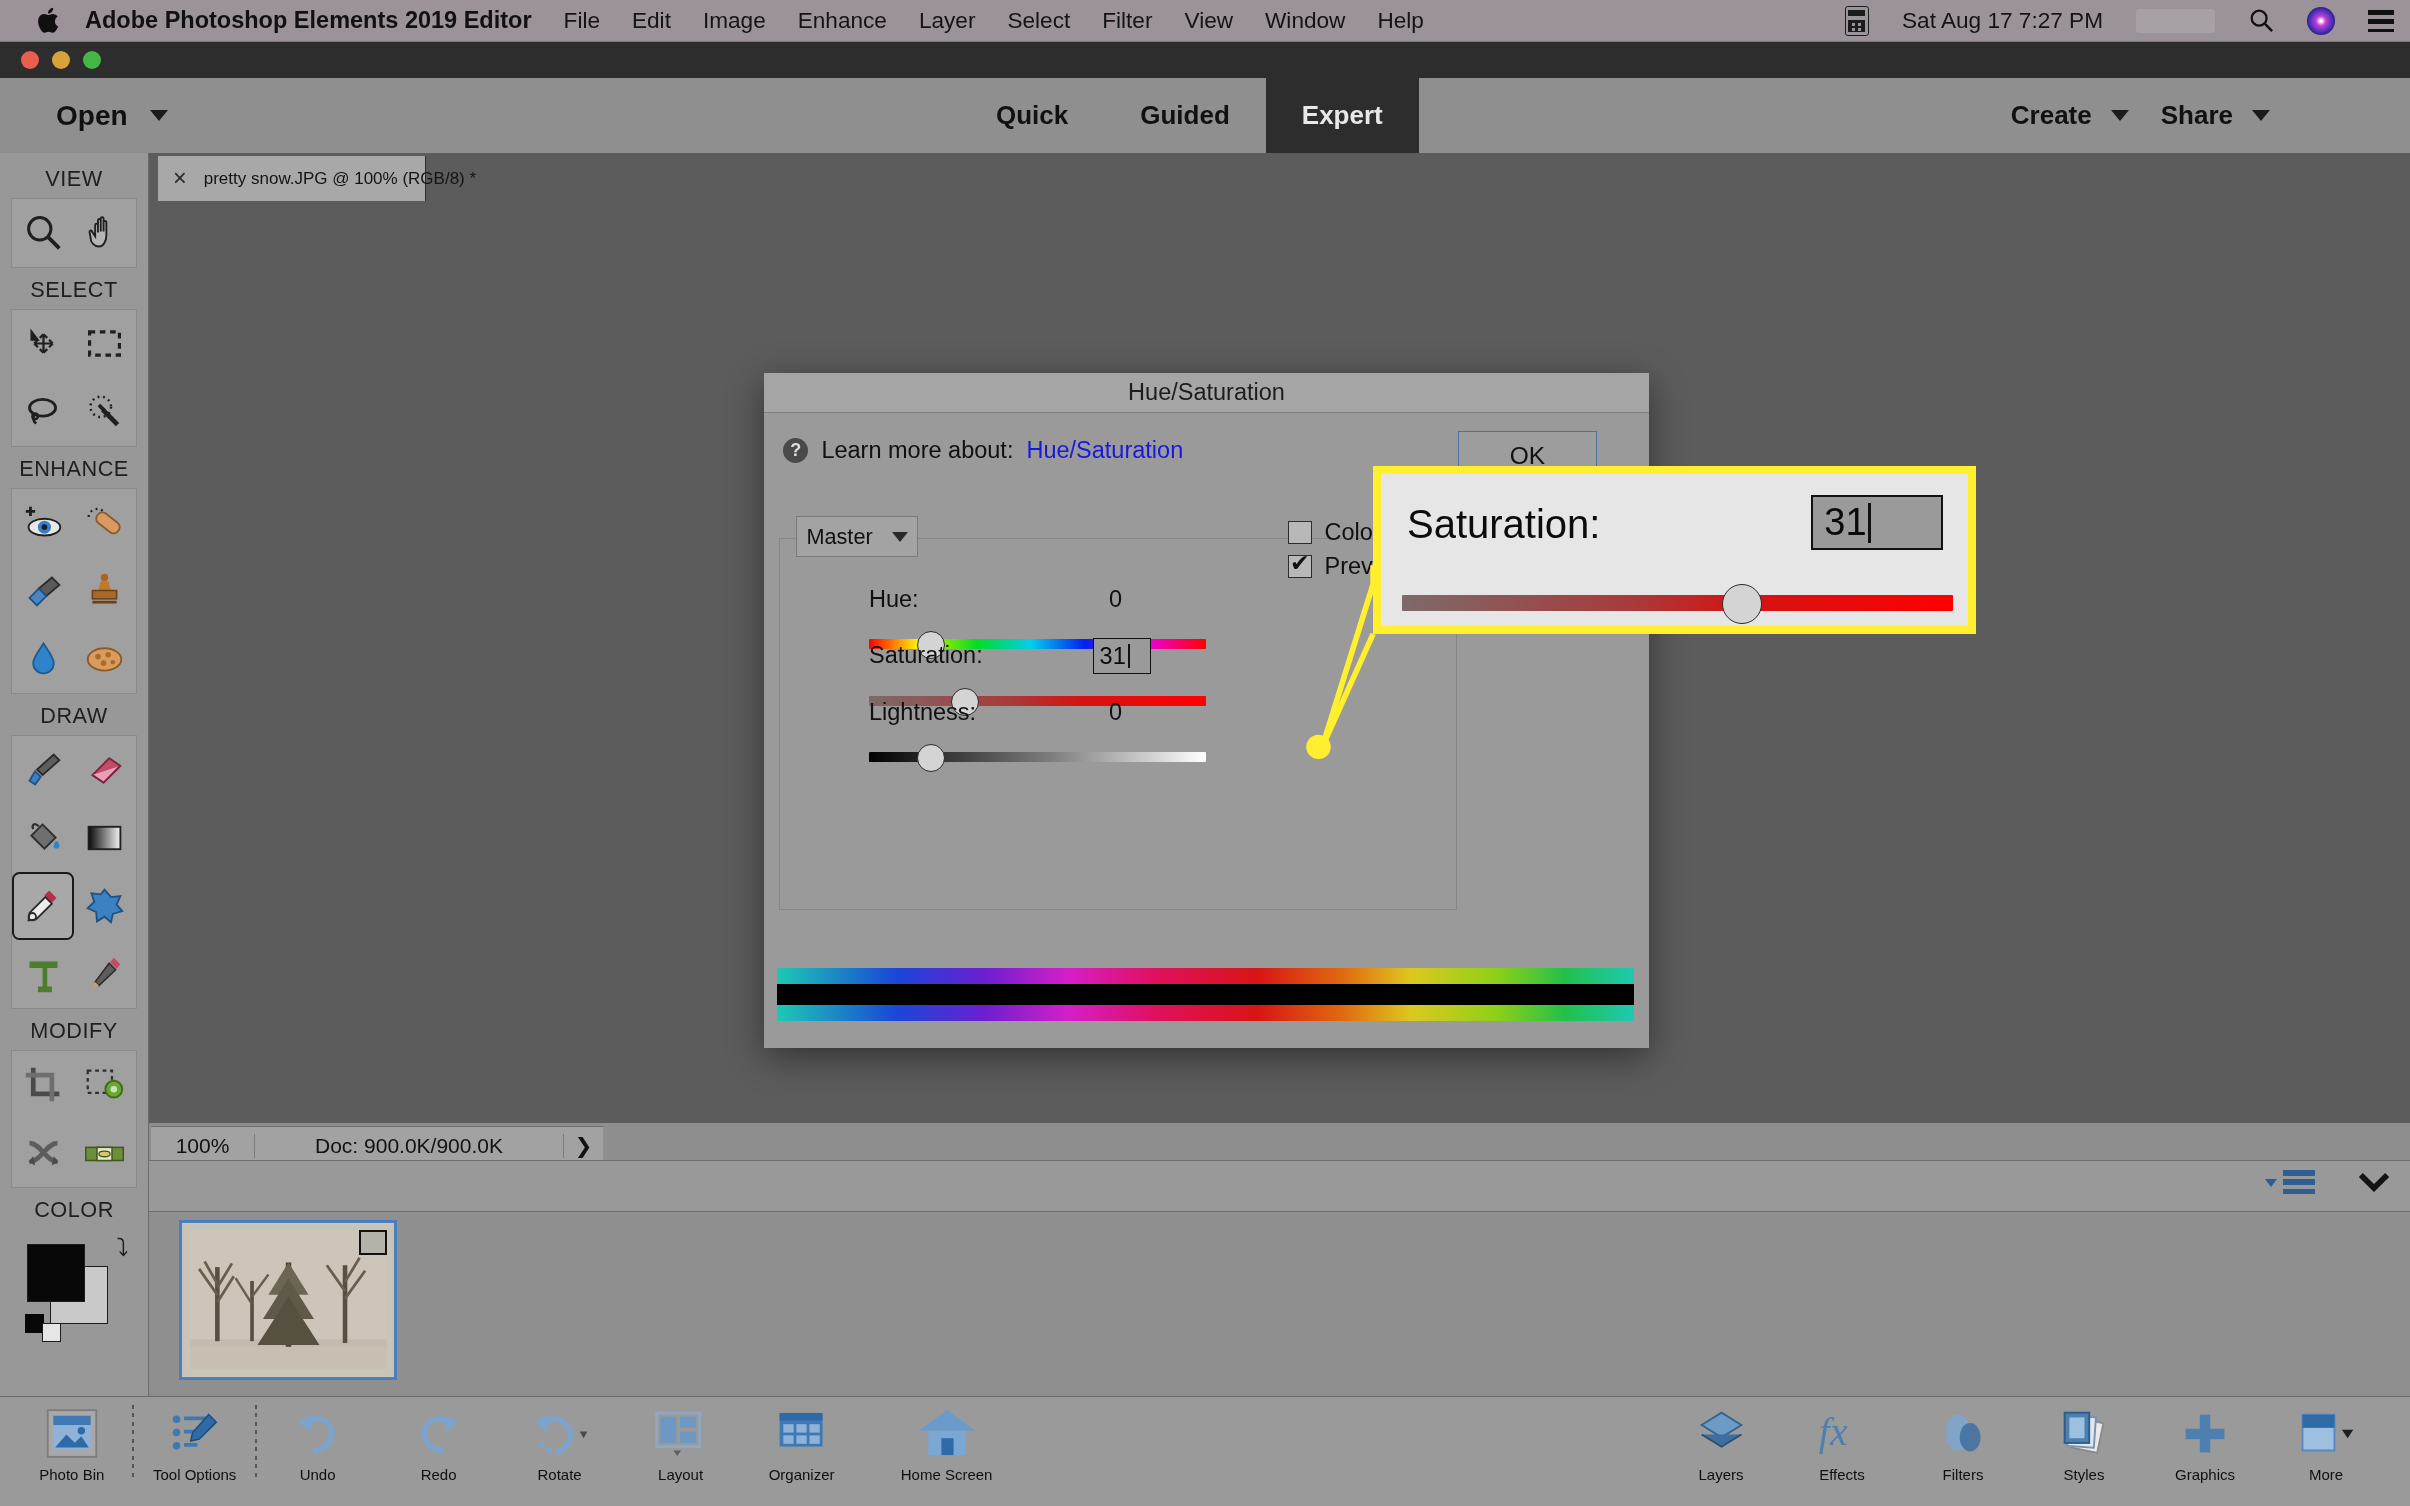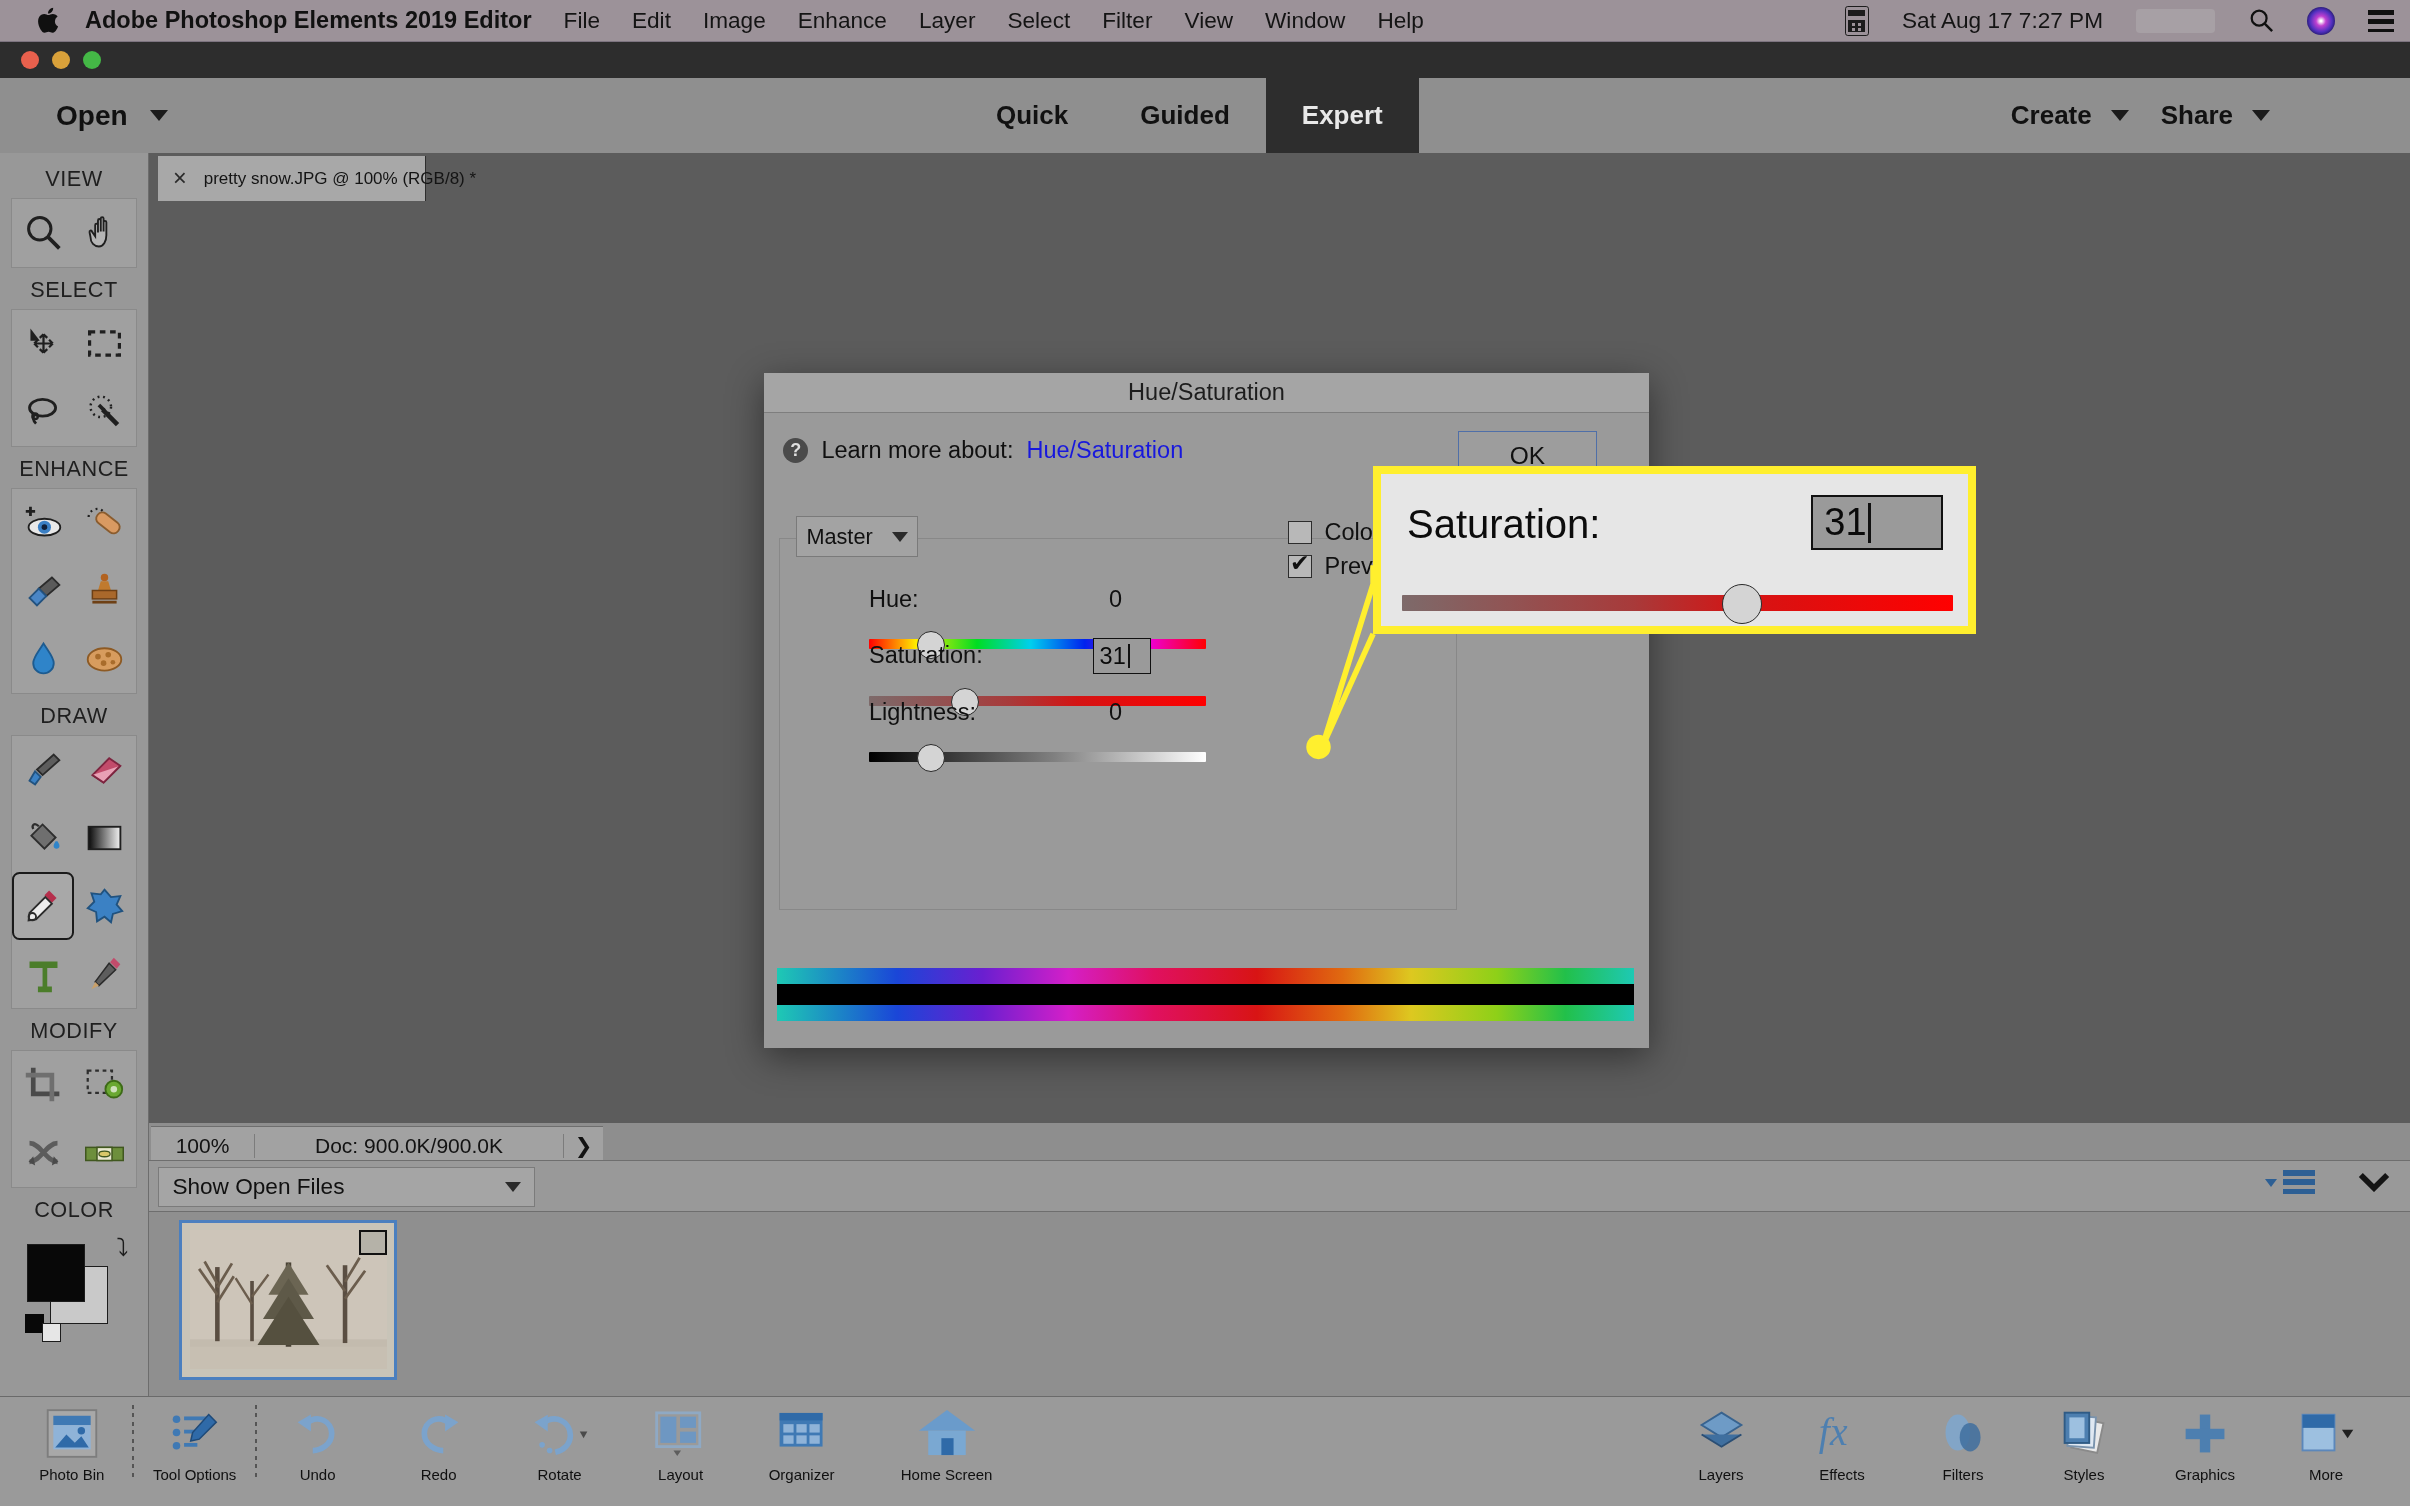--- a/index.html
+++ b/index.html
@@ -496,24 +496,20 @@
     <div class="knob"></div>
   </div>
 
   <div class="statusbar">
     <span class="zoom">100%</span>
     <span class="doc">Doc: 900.0K/900.0K</span>
     <span class="arrow">❯</span>
   </div>
 
   <div class="binbar">
-    <div class="showfiles">
-      <span class="t">Show Open Files</span>
-      <span class="tri"></span>
-    </div>
     <div class="rightctl">
       <span style="display:flex; align-items:center; gap:5.6px;">
         <span style="width:0;height:0;border-left:6.6px solid transparent;border-right:6.6px solid transparent;border-top:8.5px solid #2d5f94;"></span>
         <span class="listicon"></span>
       </span>
       <span>
         <svg width="32" height="21" viewBox="0 0 34 22">
             <path d="M3 4l14 14L31 4" stroke="#141414" stroke-width="6" fill="none"></path>
           </svg>
       </span>

